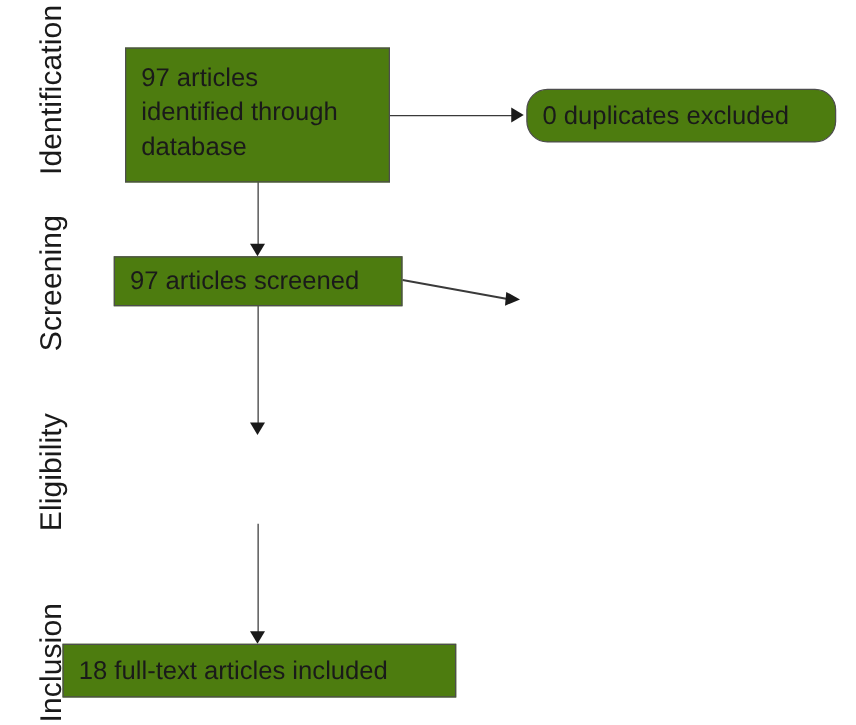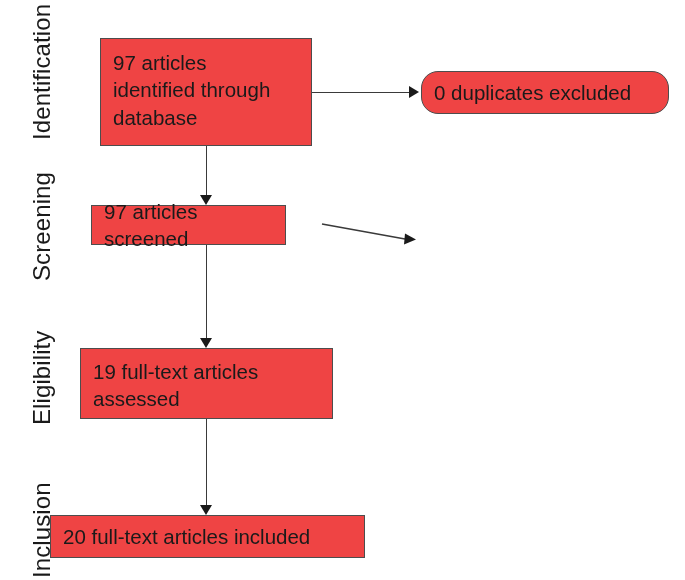--- a/index.html
+++ b/index.html
@@ -35,21 +35,21 @@
     line-height: 1;
     color: #1a1a1a;
     letter-spacing: 0.1px;
   }
 
   
   .flow-box {
     position: absolute;
     box-sizing: border-box;
     border: 1.6px solid #4d4d4d;
-    background: #ef4444;
+    background: #4d7c0f;
   }
   .flow-box .box-text {
     display: block;
     font-size: 20.5px;
     line-height: 1.33;
     color: #1a1a1a;
     white-space: pre-line;
   }
   .box-pad {
     position: absolute;
@@ -141,33 +141,27 @@
 database</span>
     </div>
   </div>
 
   <div class="flow-box" style="left:421px; top:71px; width:248px; height:43px;border-radius:17px;">
     <div class="box-mid">
       <span class="box-text">0 duplicates excluded</span>
     </div>
   </div>
 
-  <div class="flow-box" style="left:91px; top:205px; width:195px; height:40px;">
+  <div class="flow-box" style="left:91px; top:205px; width:231px; height:40px;">
     <div class="box-mid">
       <span class="box-text">97 articles screened</span>
     </div>
   </div>
 
 
-  <div class="flow-box" style="left:80px; top:348px; width:253px; height:71px;">
-    <div class="box-pad" style="top:9px;">
-      <span class="box-text">19 full-text articles
-assessed</span>
-    </div>
-  </div>
 
   <div class="flow-box" style="left:50px; top:515px; width:315px; height:43px;">
     <div class="box-mid">
-      <span class="box-text">20 full-text articles included</span>
+      <span class="box-text">18 full-text articles included</span>
     </div>
   </div>
 
 </div>
 
 </body></html>

